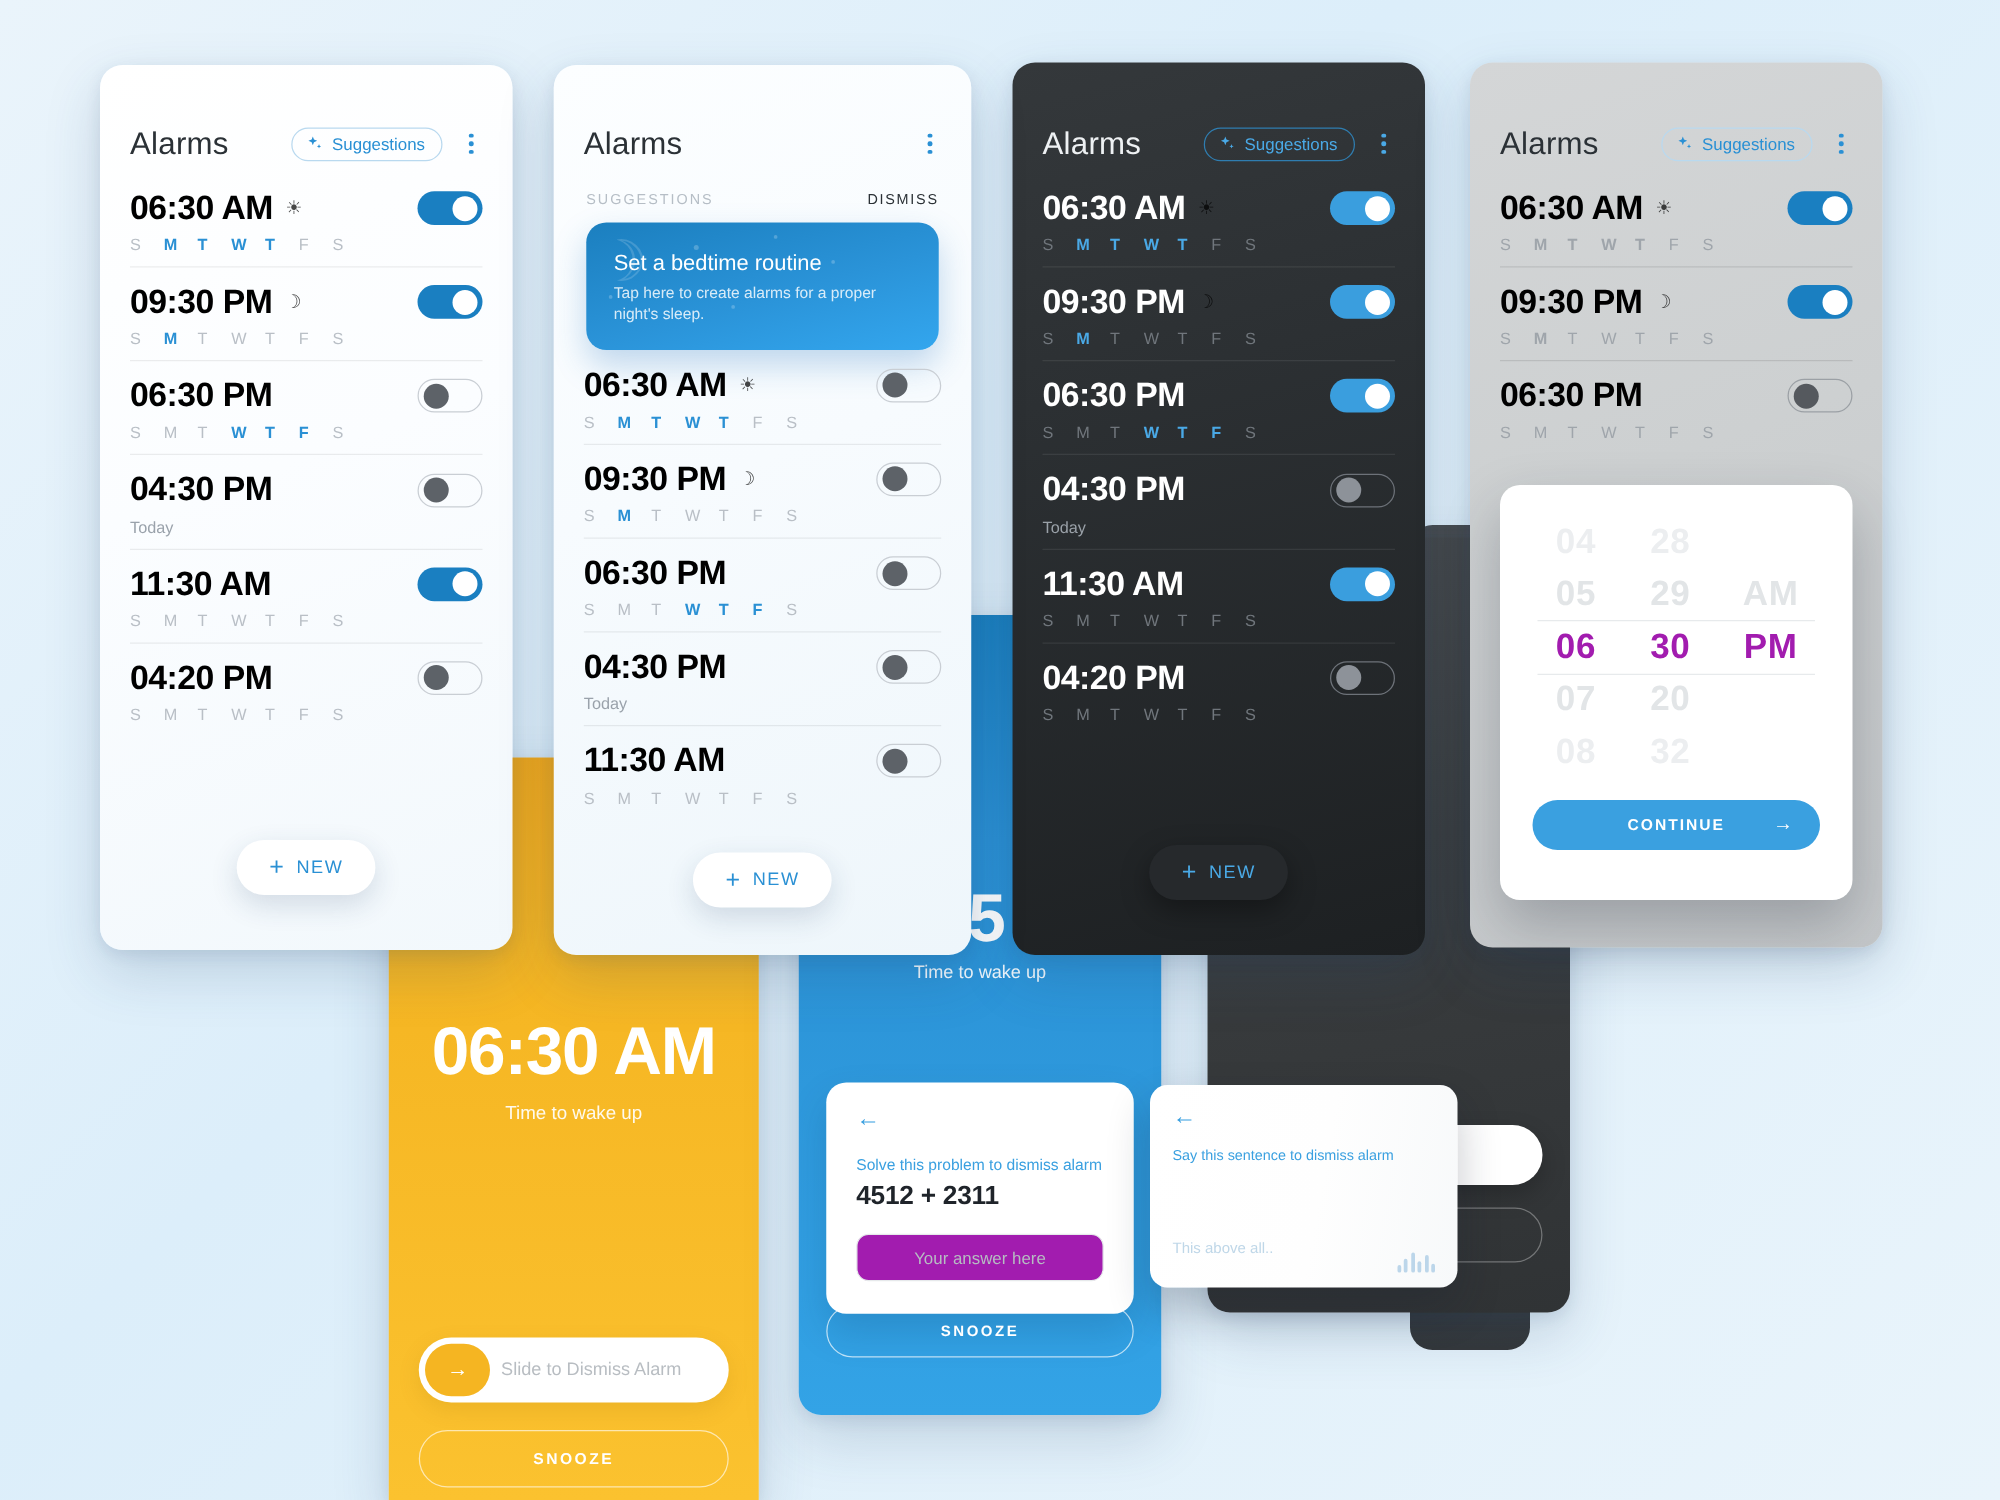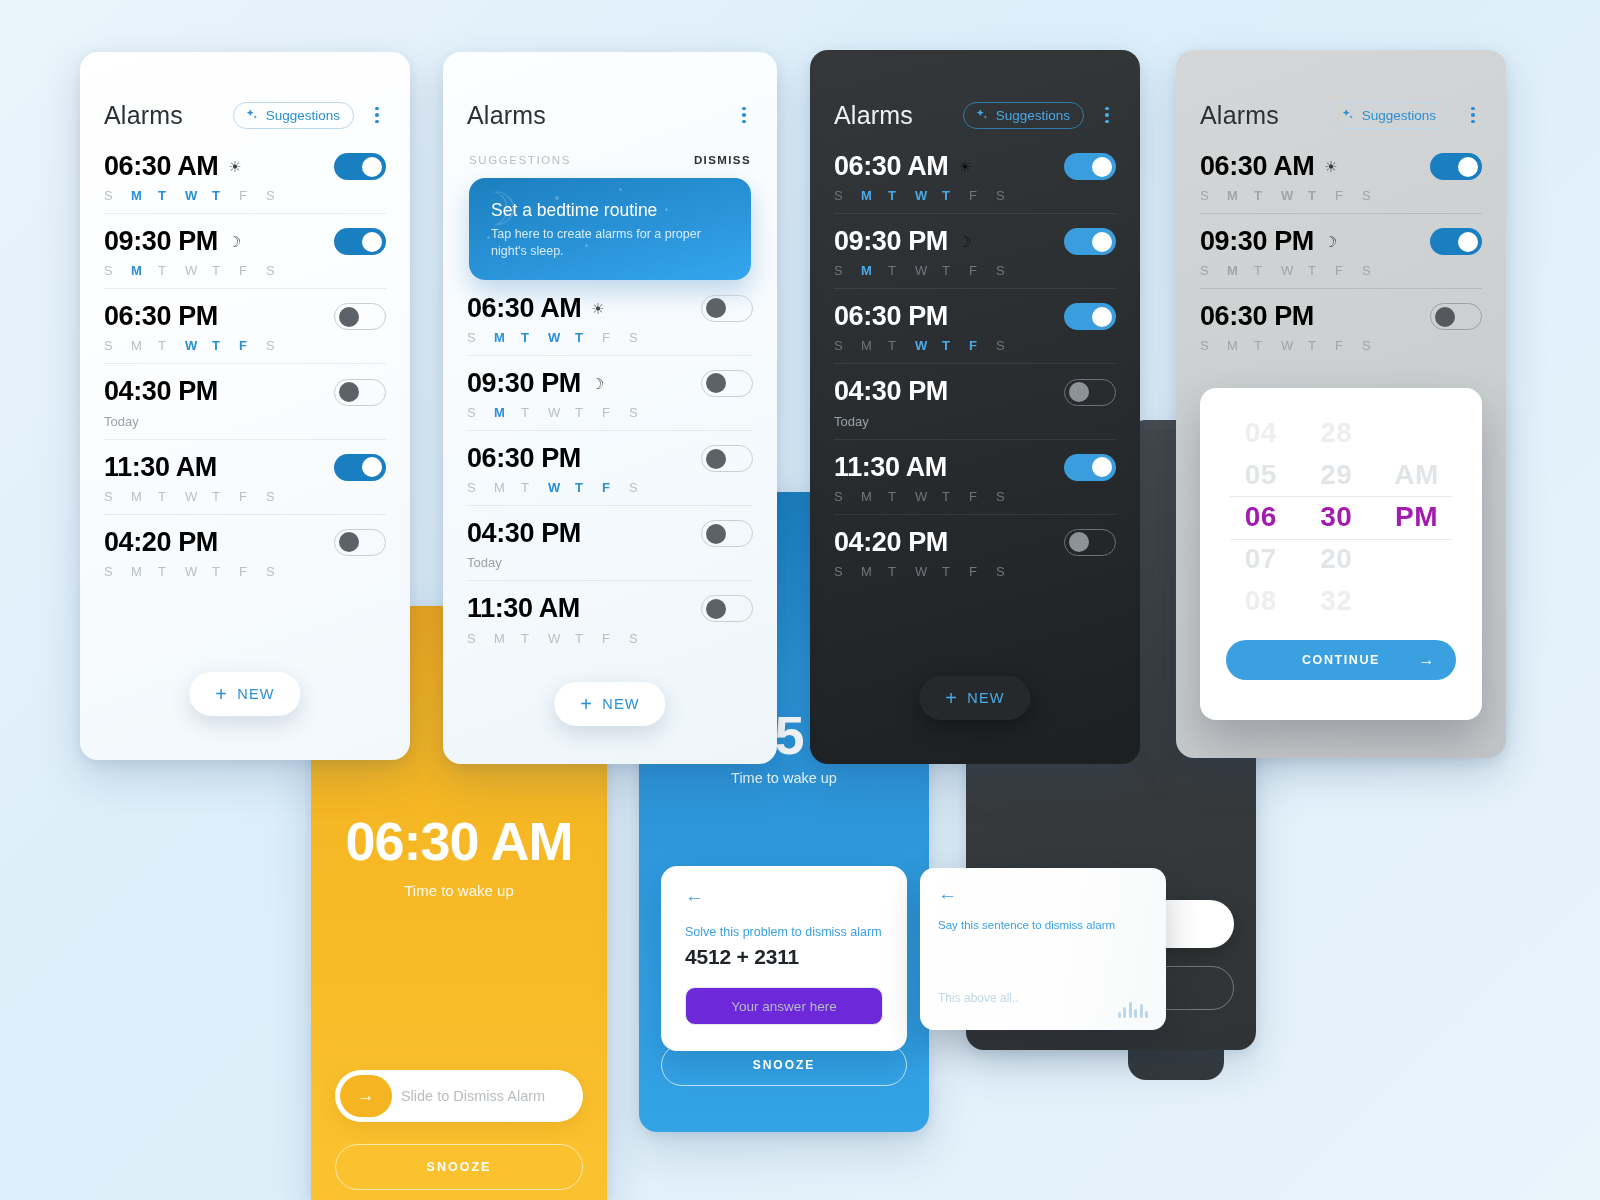--- a/index.html
+++ b/index.html
@@ -77,21 +77,21 @@
   #p1 .hdr { margin-top:40px; }
   #p1 .hdr-title { color:#2b3136; }
 
   
   #p2 { left:443px; top:52px; width:334px; height:712px;
         background:linear-gradient(160deg,#fcfeff 0%,#f7fbfe 45%,#eef6fb 100%); }
   #p2 .hdr { margin-top:40px; }
   #p2 .hdr-title { color:#2b3136; }
   .sg-head { display:flex; align-items:center; padding:0 26px; margin-top:16px; }
   .sg-label { font-size:11.5px; letter-spacing:1.6px; color:#b6bec6; font-weight:500; }
-  .sg-dismiss { margin-left:auto; font-size:11.5px; letter-spacing:1.4px; color:#2b3136; font-weight:700; }
+  .sg-dismiss { margin-left:auto; font-size:11.5px; letter-spacing:1.4px; color:#2b3136; font-weight:400; }
   .sg-card {
     margin:12px 26px 0; border-radius:16px; padding:22px 22px 20px; position:relative; overflow:hidden;
     background:linear-gradient(165deg,#1b7fbf 0%,#2a93d8 55%,#33a6ee 100%);
     box-shadow:0 12px 26px rgba(40,120,190,.28);
   }
   .sg-card .moon-bg { position:absolute; left:8px; top:4px; font-size:46px; color:rgba(255,255,255,.16); }
   .sg-title { color:#fff; font-size:17.5px; font-weight:400; position:relative; }
   .sg-desc { color:rgba(255,255,255,.82); font-size:12.5px; line-height:1.35; margin-top:5px; position:relative; }
   .dots-deco i { position:absolute; border-radius:50%; background:rgba(255,255,255,.22); }
 
@@ -171,21 +171,21 @@
     position:absolute; left:22px; right:22px; top:374px;
     background:#fff; border-radius:16px; padding:20px 24px 26px;
     box-shadow:0 14px 30px rgba(10,60,100,.18);
   }
   .back-arw { color:#3aa0e0; font-size:19px; line-height:1; }
   .cw-label { color:#3aa0e0; font-size:12.5px; margin-top:20px; }
   .cw-problem { font-size:21px; font-weight:700; color:#1f242a; margin-top:6px; letter-spacing:-.2px; }
   .cw-input {
     margin-top:18px; height:38px; border:1px solid #e6e9eb; border-radius:10px;
     display:flex; align-items:center; justify-content:center;
-    color:#b6bcc2; font-size:13.5px; background:#6d28d9;
+    color:#b6bcc2; font-size:13.5px; background:#a21caf;
   }
   .snz-out {
     position:absolute; left:22px; right:22px; bottom:46px; height:42px;
     border:1.4px solid rgba(255,255,255,.68); border-radius:999px;
     display:flex; align-items:center; justify-content:center;
     color:#fff; font-size:12px; font-weight:700; letter-spacing:2px;
   }
 
   
   #p7 { left:966px; top:430px; width:290px; height:620px;

